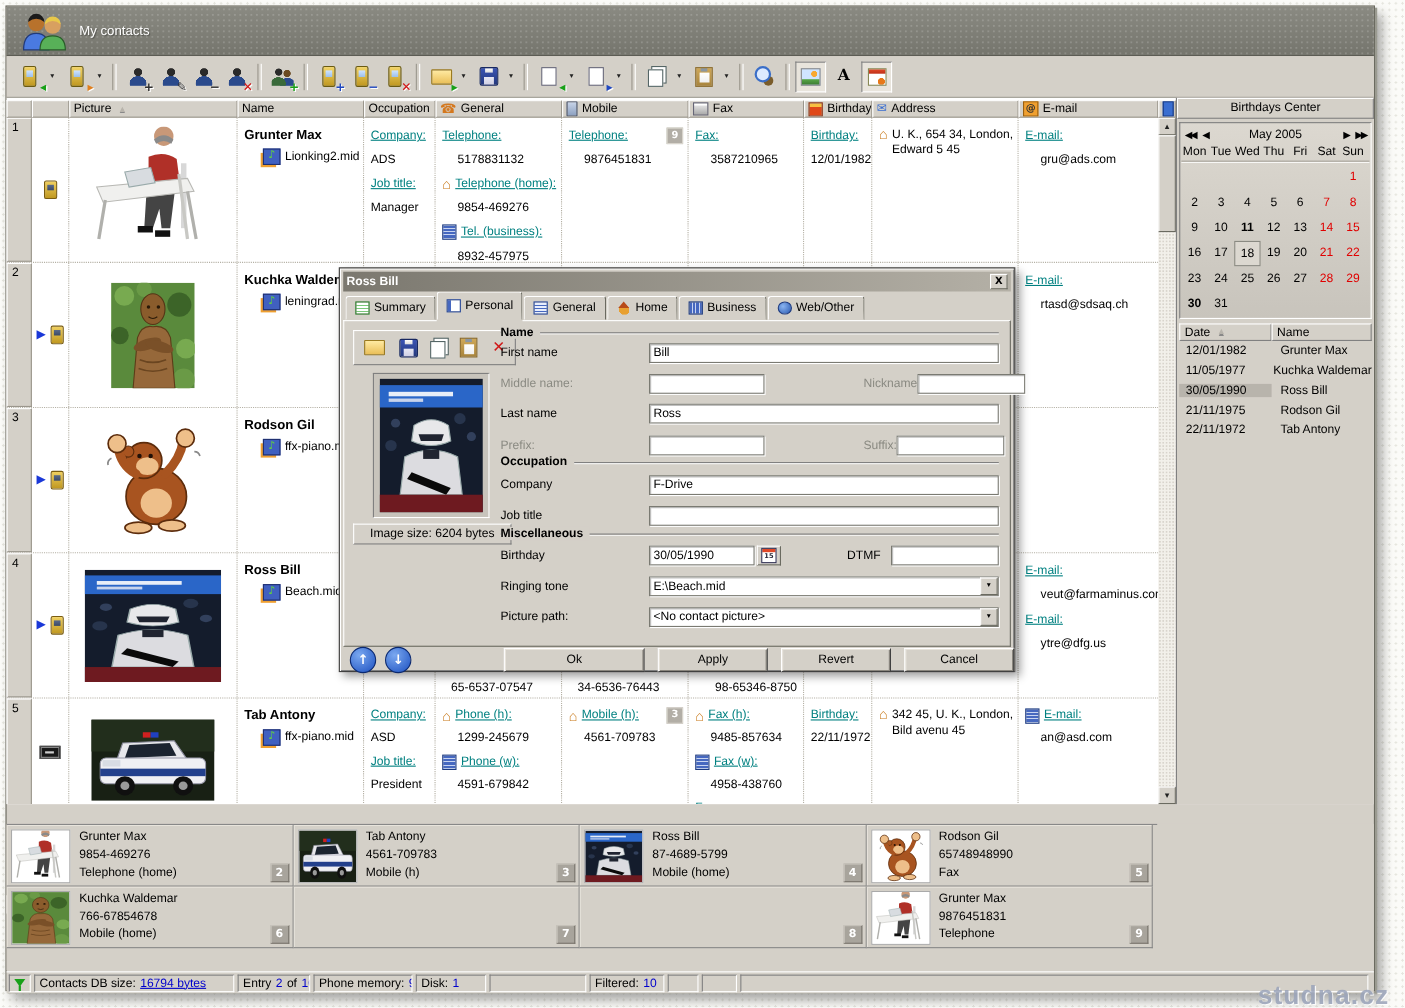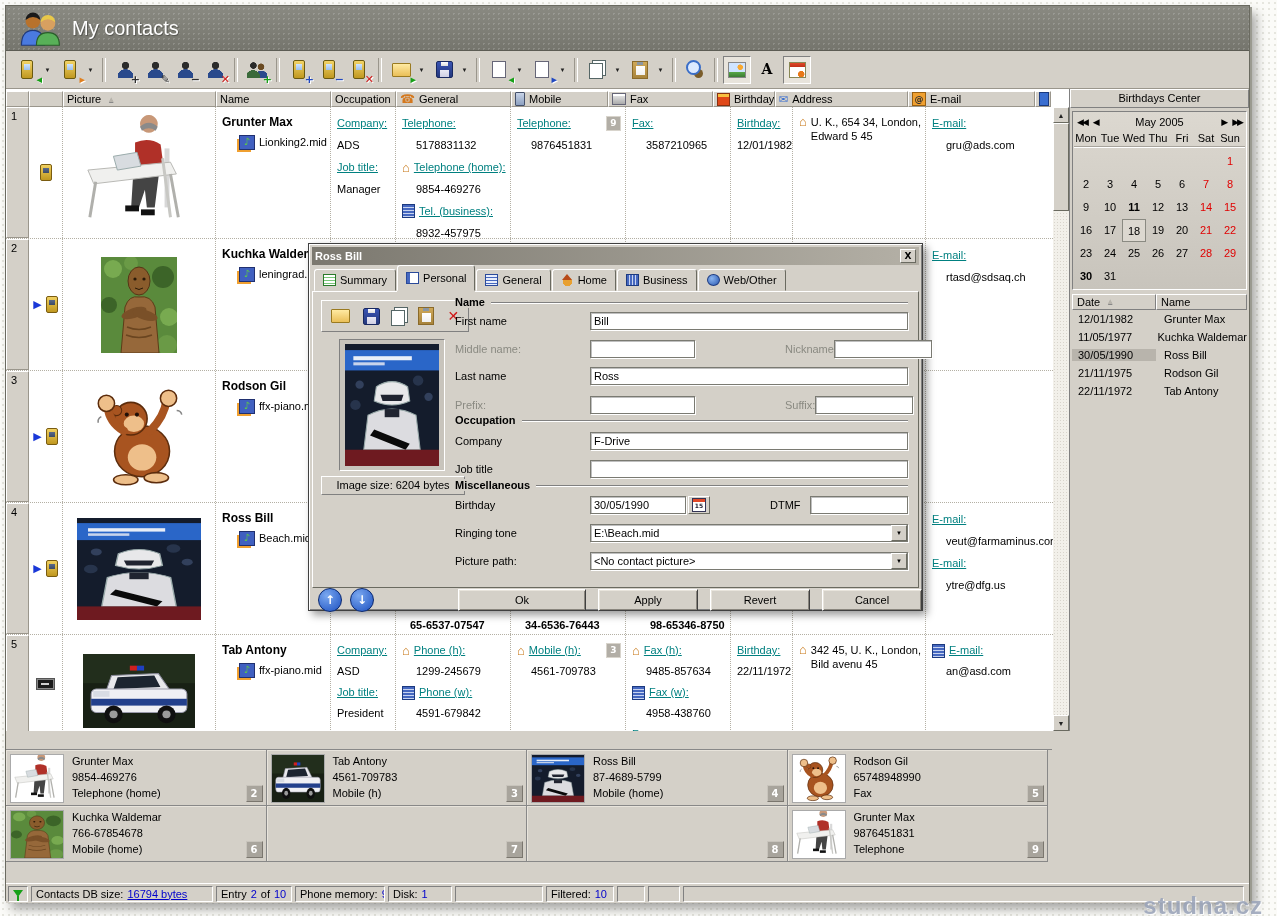--- a/index.html
+++ b/index.html
@@ -9,21 +9,21 @@
     background-image:radial-gradient(#e6e6df 1px,transparent 1px);
     background-size:6px 6px;}
   .window{position:absolute;left:5px;top:5px;width:1243px;height:894px;
     background:#d4d0c8;border:1px solid #6a6a60;
     box-shadow:2px 2px 0 #9a9a90,6px 8px 10px rgba(0,0,0,.35);}
   
   .titlebar{position:absolute;left:0;top:0;right:0;height:44px;
     background:linear-gradient(#8a8a82,#77776f);
     background-image:radial-gradient(rgba(255,255,255,.16) 1px,transparent 1px),linear-gradient(#8a8a82,#75756d);
     background-size:5px 5px,auto;border-bottom:1px solid #5c5c54;display:flex;align-items:center;}
-  .title-text{color:#fff;font-size:20px;margin-left:8px;text-shadow:1px 1px 1px rgba(0,0,0,.35);text-align:right;}
+  .title-text{color:#fff;font-size:12px;margin-left:8px;text-shadow:1px 1px 1px rgba(0,0,0,.35);text-align:right;}
   .app-icon{margin-left:12px;width:46px;height:38px;}
   
   .toolbar{position:absolute;left:0;top:45px;right:0;height:38px;background:#d4d0c8;
     border-bottom:1px solid #9a968c;display:flex;align-items:center;padding-left:6px;box-sizing:border-box;}
   .tbtn{width:26px;height:26px;display:flex;align-items:center;justify-content:center;
     position:relative;margin:0 1px;border:1px solid transparent;}
   .tbtn.pressed{border:1px solid;border-color:#808080 #fff #fff #808080;background:#e8e4dc;}
   .tdd{width:11px;height:26px;font-size:6px;color:#222;display:flex;align-items:center;justify-content:center;margin-right:2px;}
   .tsep{width:2px;height:24px;margin:0 4px;border-left:1px solid #9a968c;border-right:1px solid #fff;}
   .g{display:inline-block;position:relative;}
@@ -98,21 +98,21 @@
   .ic-media{width:14px;height:13px;background:#4060c0;border:1px solid #203070;box-shadow:-3px 3px 0 -1px #f0a030;
     color:#60d040;font:bold 10px/12px "DejaVu Sans",sans-serif;text-align:center;margin-left:3px;}
   .ind-play{color:#1a38d8;font-size:11px;line-height:11px;}
   .ind-mobile{width:10px;height:15px;border:1px solid #7a5c10;border-radius:2px;
     background:linear-gradient(#5a6a8a,#3c4a66) no-repeat center 3px/6px 5px,linear-gradient(#f0d060,#c09820);}
   .ind-sim{width:17px;height:10px;background:#1a1a1a;border:1px solid #555;box-shadow:inset 0 0 0 1px #888;
     position:relative;}
   .ind-sim::after{content:"";position:absolute;left:4px;top:4px;width:8px;height:2px;background:#cfcfcf;}
   .addrline{display:flex;gap:4px;line-height:14px;padding-top:3px;}
   .addrline .atext{white-space:normal;}
-  .peekval{position:absolute;left:14px;bottom:3px;font-size:11px;font-weight:bold;}
+  .peekval{position:absolute;left:14px;bottom:3px;font-size:11px;}
   .tight .flabel,.tight .fval,.tight .fline{line-height:21px;}
   
   .vscroll{position:absolute;left:1047px;top:18px;width:16px;height:624px;background:#f2f0ea;
     background-image:radial-gradient(#d8d4cc 1px,transparent 1px);background-size:3px 3px;}
   .sbtn{position:absolute;left:0;width:16px;height:16px;background:#d4d0c8;border:1px solid;
     border-color:#fff #6a6a60 #6a6a60 #fff;box-sizing:border-box;font-size:7px;color:#222;
     display:flex;align-items:center;justify-content:center;}
   .vthumb{position:absolute;left:0;top:16px;width:16px;height:88px;background:#d4d0c8;border:1px solid;
     border-color:#fff #6a6a60 #6a6a60 #fff;box-sizing:border-box;}
   .hscroll{position:absolute;left:0;top:725px;width:1063px;height:17px;background:#f2f0ea;
@@ -356,21 +356,21 @@
         <div class="hcell" style="width:115px">
             <span>Name</span>
           </div>
         <div class="hcell" style="width:65px">
             <span>Occupation</span>
           </div>
         <div class="hcell" style="width:115px">
             <span class="hic hic-phone">☎</span>
             <span>General</span>
           </div>
-        <div class="hcell" style="width:97px">
+        <div class="hcell" style="width:115px">
             <span class="hic hic-mobile"></span>
             <span>Mobile</span>
           </div>
         <div class="hcell" style="width:105px">
             <span class="hic hic-fax"></span>
             <span>Fax</span>
           </div>
         <div class="hcell" style="width:62px">
             <span class="hic hic-birthday"></span>
             <span>Birthday</span>
@@ -994,21 +994,21 @@
     </div>
 
     <div class="statusbar">
       <div class="spanel" style="width:20px;justify-content:center">
           <span class="funnel"></span>
         </div>
       <div class="spanel" style="width:182px">
           <span>Contacts DB size:</span>
           <span class="slink">16794 bytes</span>
         </div>
-      <div class="spanel" style="width:76px">
+      <div class="spanel" style="width:66px">
           <span>Entry</span>
           <span class="sval">2</span>
           <span style="margin-left:4px">of</span>
           <span class="sval">10</span>
         </div>
       <div class="spanel" style="width:90px">
           <span>Phone memory:</span>
           <span class="sval">9</span>
         </div>
       <div class="spanel" style="width:64px">

